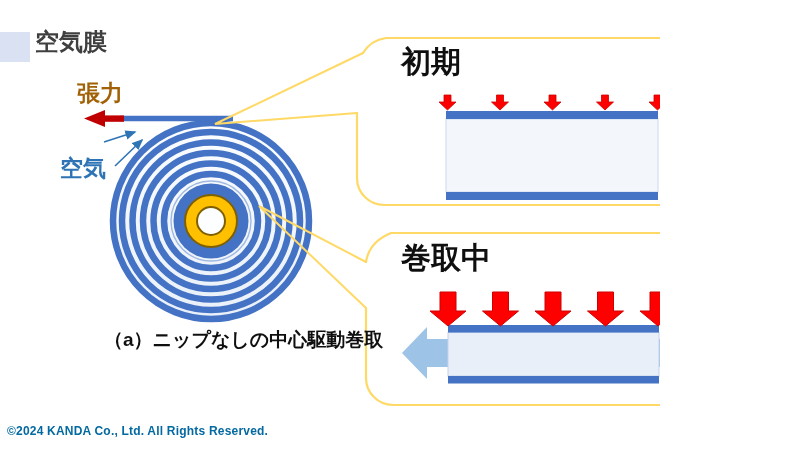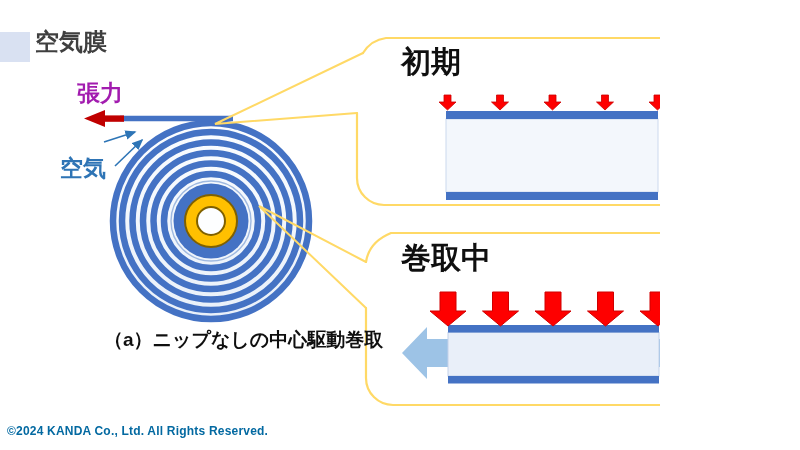--- a/index.html
+++ b/index.html
@@ -1,21 +1,21 @@
 <!DOCTYPE html>
 <html><head>
 <meta charset="utf-8">
 <style>
   html,body{margin:0;padding:0;background:#ffffff;}
   .stage{position:relative;width:660px;height:450px;background:#ffffff;overflow:hidden;
          font-family:"Liberation Sans","DejaVu Sans",sans-serif;}
   .stage svg{position:absolute;left:0;top:0;z-index:1;}
   .txt{position:absolute;white-space:nowrap;line-height:1.1;z-index:2;}
   .slide-title{left:35px;top:29px;font-size:24px;font-weight:bold;color:#3f3f3f;}
-  .tension-label{left:77px;top:81px;font-size:23px;font-weight:bold;color:#a21caf;}
+  .tension-label{left:77px;top:81px;font-size:23px;font-weight:bold;color:#a16207;}
   .air-label{left:60px;top:156px;font-size:23px;font-weight:bold;color:#2e74b5;}
   .callout1-title{left:401px;top:45px;font-size:30px;font-weight:bold;color:#0f0f0f;}
   .callout2-title{left:401px;top:241px;font-size:30px;font-weight:bold;color:#0f0f0f;}
   .caption{left:104px;top:330px;font-size:19px;font-weight:bold;color:#0f0f0f;}
   .copyright{left:7px;top:425px;font-size:12px;font-weight:bold;color:#0369a1;letter-spacing:0.2px;}
 </style>
 </head>
 <body>
 
 <div class="stage">

